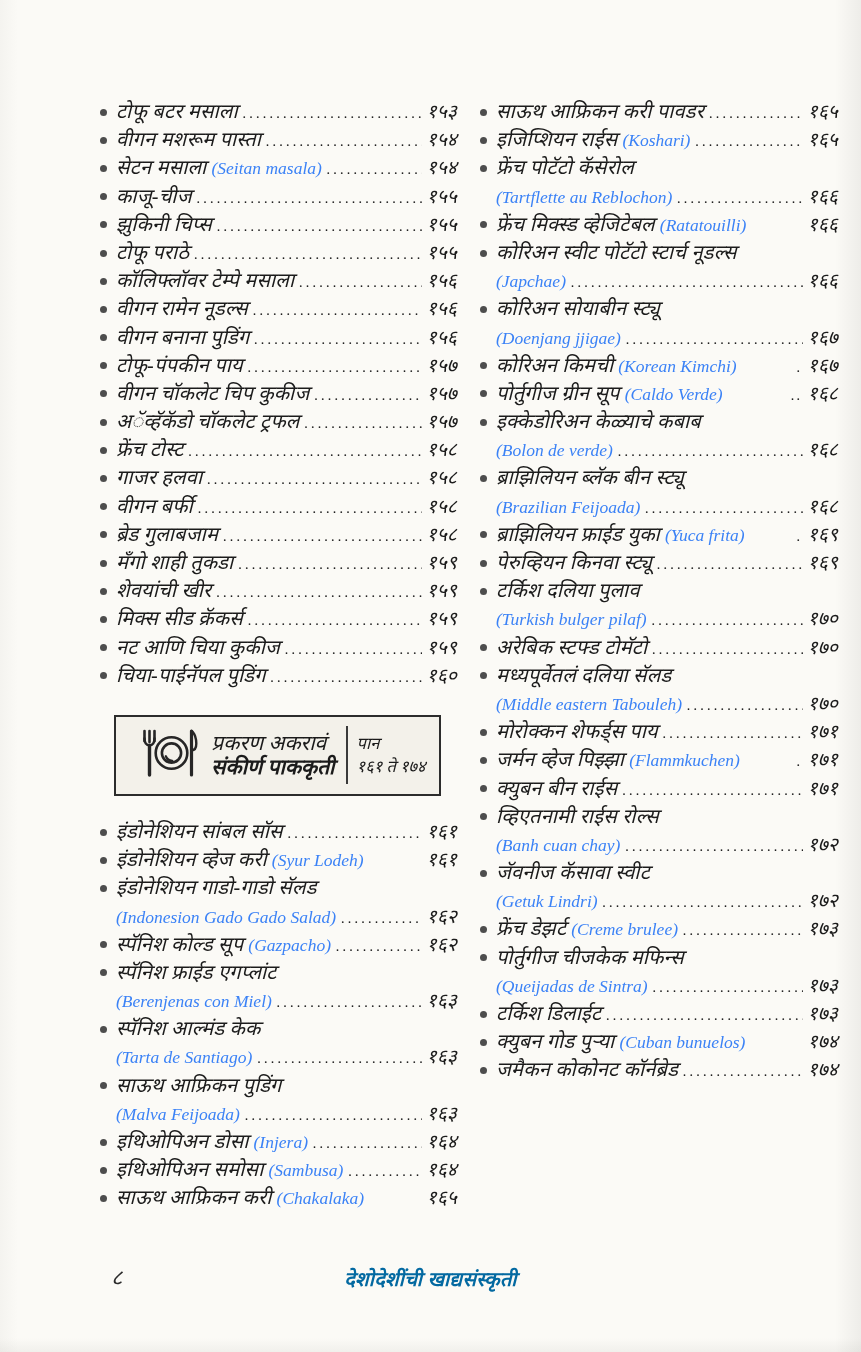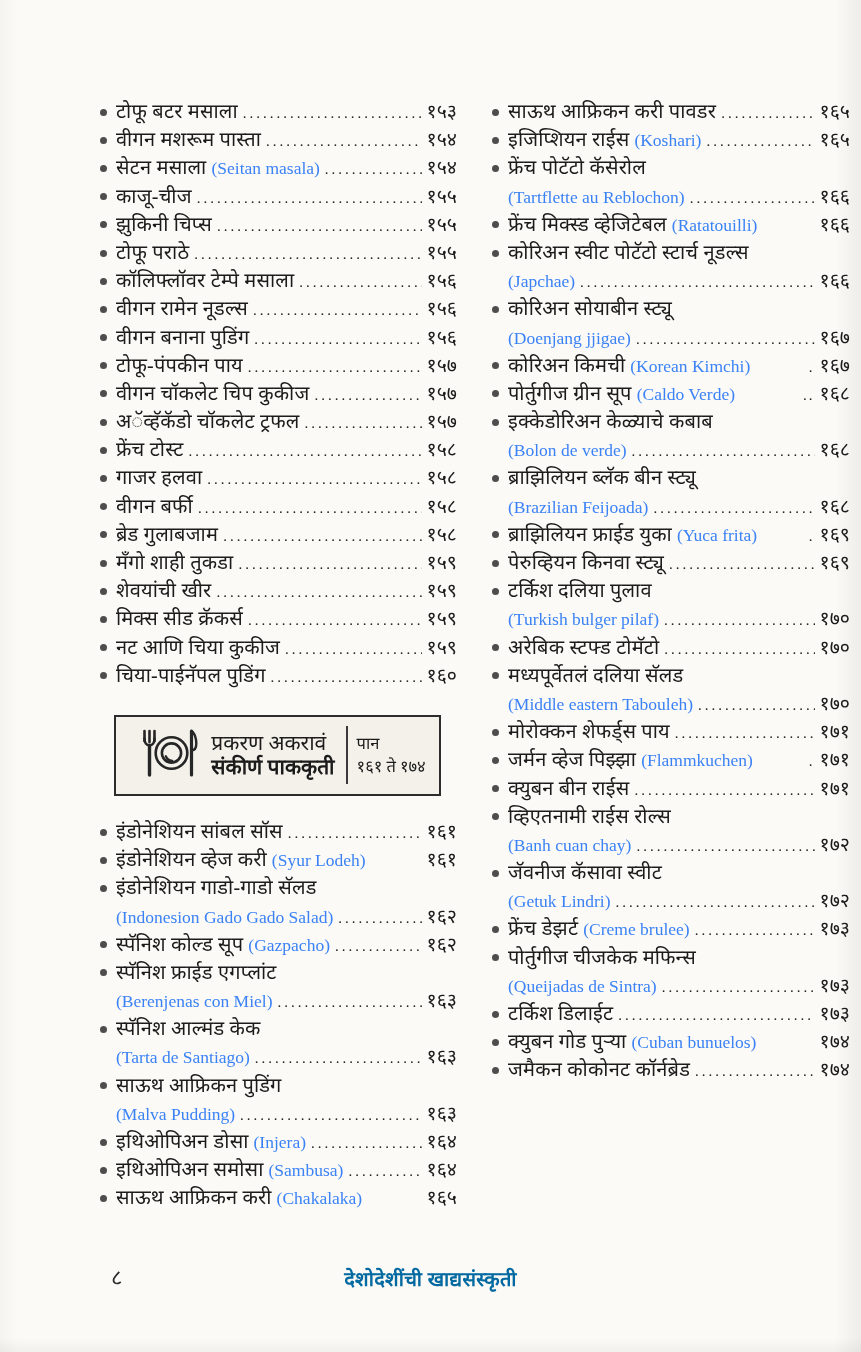--- a/index.html
+++ b/index.html
@@ -3,33 +3,33 @@
 <meta charset="utf-8">
 <style>
   html,body{margin:0;padding:0;}
   body{
     width:861px;height:1352px;
     background:#e9e7e2;
     font-family:"Liberation Serif","DejaVu Serif",serif;
   }
   .page{
     position:relative;width:861px;height:1352px;overflow:hidden;
-    background:#fbfaf6;color:#1b1b1b;
+    background:#fbfaf6;color:#1b1b1b;font-style:italic;
   }
   
   .page::before{
     content:"";position:absolute;inset:0;pointer-events:none;
     background:
       linear-gradient(to left, rgba(120,120,115,0.10), rgba(120,120,115,0.0) 26px),
       linear-gradient(to top, rgba(120,120,115,0.08), rgba(120,120,115,0.0) 14px),
       linear-gradient(to right, rgba(120,120,115,0.05), rgba(120,120,115,0.0) 18px);
   }
   .col{position:absolute;top:97px;}
   .col-left{left:100px;width:357px;}
-  .col-right{left:492px;width:358px;}
+  .col-right{left:480px;width:358px;}
 
   .entry{width:100%;}
   .row{
     display:flex;align-items:baseline;
     height:28.2px;white-space:nowrap;
   }
   .bullet{
     flex:none;width:7px;height:7px;border-radius:50%;
     background:#4d4d4d;align-self:center;margin:2px 9px 0 0;
   }
@@ -333,21 +333,21 @@
             <span class="dots">................................................................................</span>
             <span class="pg">१६३</span>
           </div>
         </div>
         <div class="entry">
           <div class="row">
             <span class="bullet"></span>
             <span class="lbl">साऊथ आफ्रिकन पुडिंग</span>
           </div>
           <div class="row cont">
-            <span class="latin">(Malva Pudding)</span>
+            <span class="latin">(Malva Feijoada)</span>
             <span class="dots">................................................................................</span>
             <span class="pg">१६३</span>
           </div>
         </div>
         <div class="entry">
           <div class="row">
             <span class="bullet"></span>
             <span class="lbl">इथिओपिअन डोसा</span>
             <span class="latin">(Injera)</span>
             <span class="dots">................................................................................</span>

